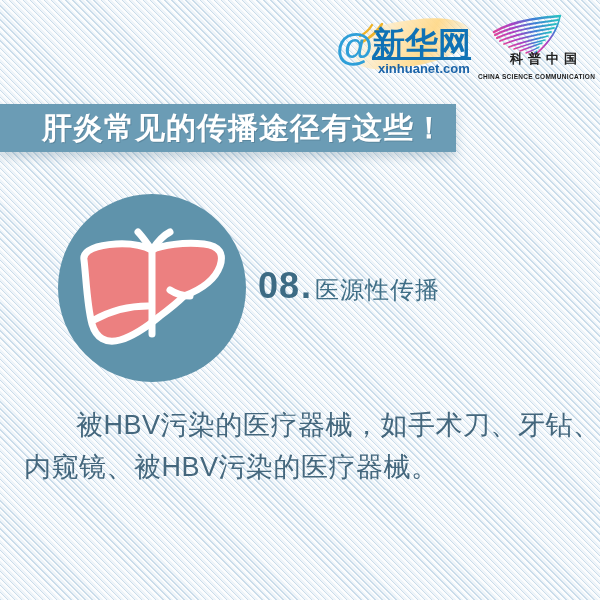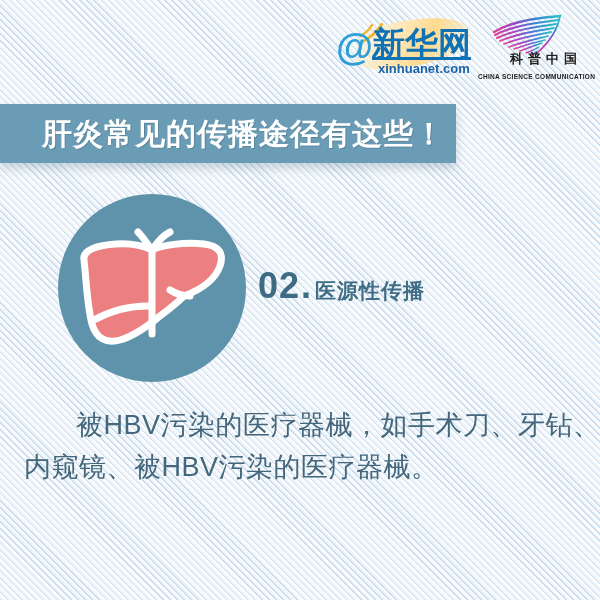--- a/index.html
+++ b/index.html
@@ -138,21 +138,21 @@
     letter-spacing: .3px;
     white-space: nowrap;
   }
 
   
   #title-banner {
     position: absolute;
     left: 0;
     top: 104px;
     width: 456px;
-    height: 59px;
+    height: 48px;
     background: #6b9cb5;
     box-shadow: 0 5px 9px rgba(90, 125, 145, 0.30);
     display: flex;
     align-items: center;
   }
   #title-text {
     margin-left: 42px;
     color: #ffffff;
     font-size: 30px;
     line-height: 32px;
@@ -202,25 +202,24 @@
     letter-spacing: 1px;
   }
   #section-dot {
     font-size: 36px;
     line-height: 40px;
     font-weight: bold;
     color: #3d6b84;
     margin: 0 4px 0 1px;
   }
   #section-label {
-    font-size: 21px;
+    font-size: 24px;
     line-height: 40px;
     color: #3f6e86;
     letter-spacing: 1px;
-    font-weight: bold;
   }
 
   
   #body-copy {
     position: absolute;
     left: 24px;
     top: 404px;
     width: 556px;
     color: #44677d;
     font-size: 27px;
@@ -300,21 +299,21 @@
         <path d="M80 26 C80 42 80 74 80 110"></path>
         <path d="M80 26 C74 18 70 12 66 8"></path>
         <path d="M80 26 C86 17 92 11 98 8"></path>
         <path d="M22 96 C40 86 58 82 76 82"></path>
         <path d="M98 66 C104 70 110 72 118 72"></path>
       </g>
     </svg>
   </div>
 
   <div id="section-heading">
-    <span id="section-number">02</span>
+    <span id="section-number">08</span>
     <span id="section-dot">.</span>
     <span id="section-label">医源性传播</span>
   </div>
 
   <div id="body-copy">
     <div id="body-line-1">被HBV污染的医疗器械，如手术刀、牙钻、</div>
     <div id="body-line-2">内窥镜、被HBV污染的医疗器械。</div>
   </div>
 
 </div>

